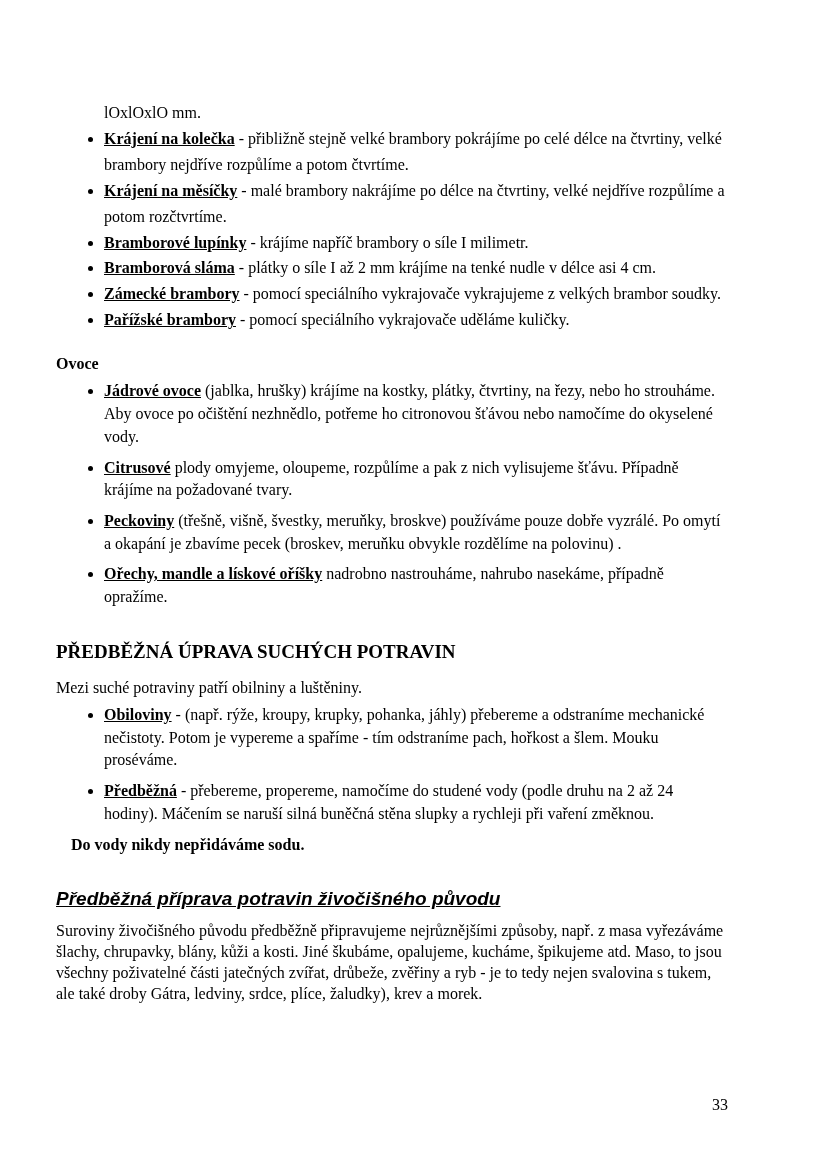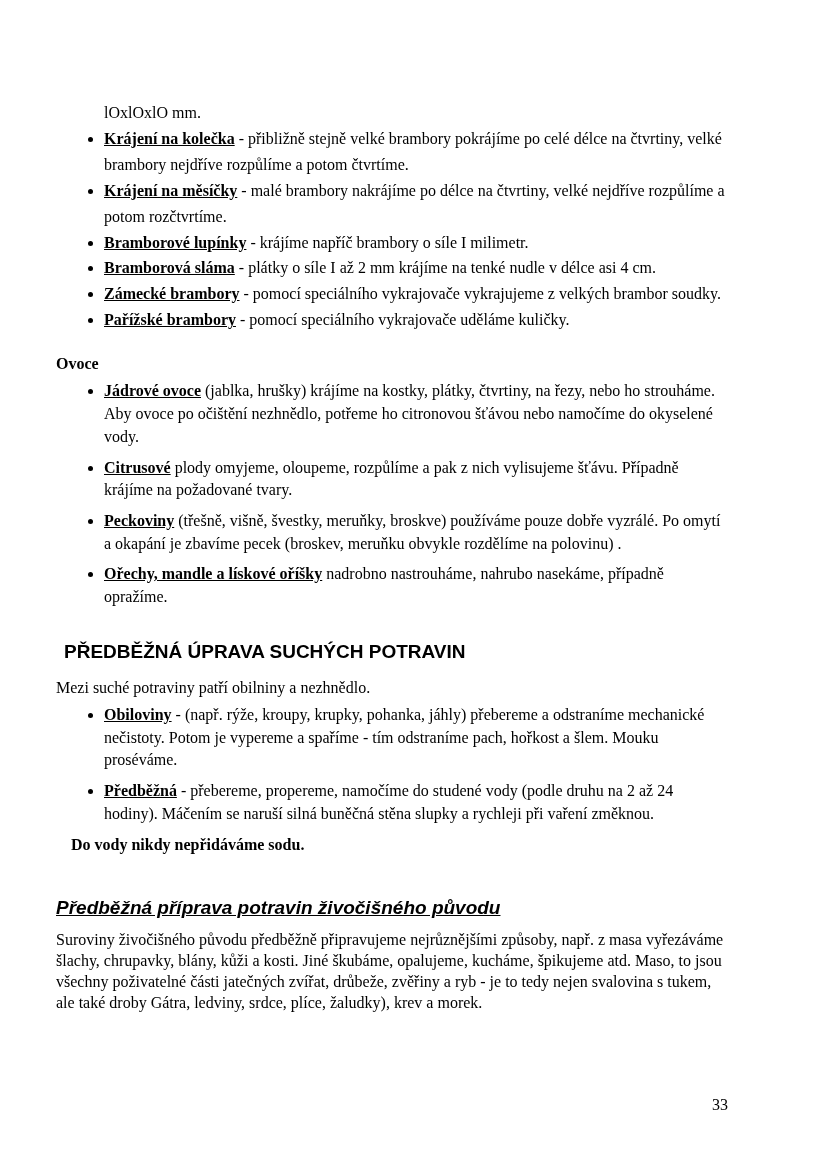--- a/index.html
+++ b/index.html
@@ -30,33 +30,33 @@
   }
   .list-potato li { line-height: 1.62; }
   .list-spaced { margin-top: 6px; }
   .list-spaced li { line-height: 1.42; margin-bottom: 8px; }
   .h-serif {
     font-weight: bold;
     margin: 20px 0 2px 0;
     line-height: 1.33;
   }
   .h-sans {
-    font-family: Liberation Sans, sans-serif;
+    font-family: Liberation Serif, serif;
     font-weight: bold;
     font-size: 19px;
-    margin: 32px 0 13px 8px;
+    margin: 32px 0 13px 0;
     line-height: 1.2;
   }
   .h-sans-italic {
     font-family: "Liberation Sans", "DejaVu Sans", sans-serif;
     font-weight: bold;
     font-style: italic;
     font-size: 19px;
     text-decoration: underline;
-    margin: 42px 0 9px 0;
+    margin: 33px 0 9px 0;
     line-height: 1.2;
   }
   .note {
     font-weight: bold;
     margin: 8px 0 0 15px;
     line-height: 1.33;
   }
   .pagenum {
     position: absolute;
     right: 100px;
@@ -83,21 +83,21 @@
   <p class="h-serif">Ovoce</p>
 
   <ul class="list-spaced">
     <li><span class="b">Jádrové ovoce</span><span> (jablka, hrušky) krájíme na kostky, plátky, čtvrtiny, na řezy, nebo ho strouháme. Aby ovoce po očištění nezhnědlo, potřeme ho citronovou šťávou nebo namočíme do okyselené vody.</span></li>
     <li><span class="b">Citrusové</span><span> plody omyjeme, oloupeme, rozpůlíme a pak z nich vylisujeme šťávu. Případně krájíme na požadované tvary.</span></li>
     <li><span class="b">Peckoviny</span><span> (třešně, višně, švestky, meruňky, broskve) používáme pouze dobře vyzrálé. Po omytí a okapání je zbavíme pecek (broskev, meruňku obvykle rozdělíme na polovinu) .</span></li>
     <li><span class="b">Ořechy, mandle a lískové oříšky</span><span> nadrobno nastrouháme, nahrubo nasekáme, případně opražíme.</span></li>
   </ul>
 
   <h2 class="h-sans">PŘEDBĚŽNÁ ÚPRAVA SUCHÝCH POTRAVIN</h2>
-  <p>Mezi suché potraviny patří obilniny a nezhnědlo.</p>
+  <p>Mezi suché potraviny patří obilniny a luštěniny.</p>
 
   <ul class="list-spaced">
     <li><span class="b">Obiloviny</span><span> - (např. rýže, kroupy, krupky, pohanka, jáhly) přebereme a odstraníme mechanické nečistoty. Potom je vypereme a spaříme - tím odstraníme pach, hořkost a šlem. Mouku proséváme.</span></li>
     <li><span class="b">Předběžná</span><span> - přebereme, propereme, namočíme do studené vody (podle druhu na 2 až 24 hodiny). Máčením se naruší silná buněčná stěna slupky a rychleji při vaření změknou.</span></li>
   </ul>
 
   <p class="note">Do vody nikdy nepřidáváme sodu.</p>
 
   <h2 class="h-sans-italic">Předběžná příprava potravin živočišného původu</h2>
   <p>Suroviny živočišného původu předběžně připravujeme nejrůznějšími způsoby, např. z masa vyřezáváme šlachy, chrupavky, blány, kůži a kosti. Jiné škubáme, opalujeme, kucháme, špikujeme atd. Maso, to jsou všechny poživatelné části jatečných zvířat, drůbeže, zvěřiny a ryb - je to tedy nejen svalovina s tukem, ale také droby Gátra, ledviny, srdce, plíce, žaludky), krev a morek.</p>

